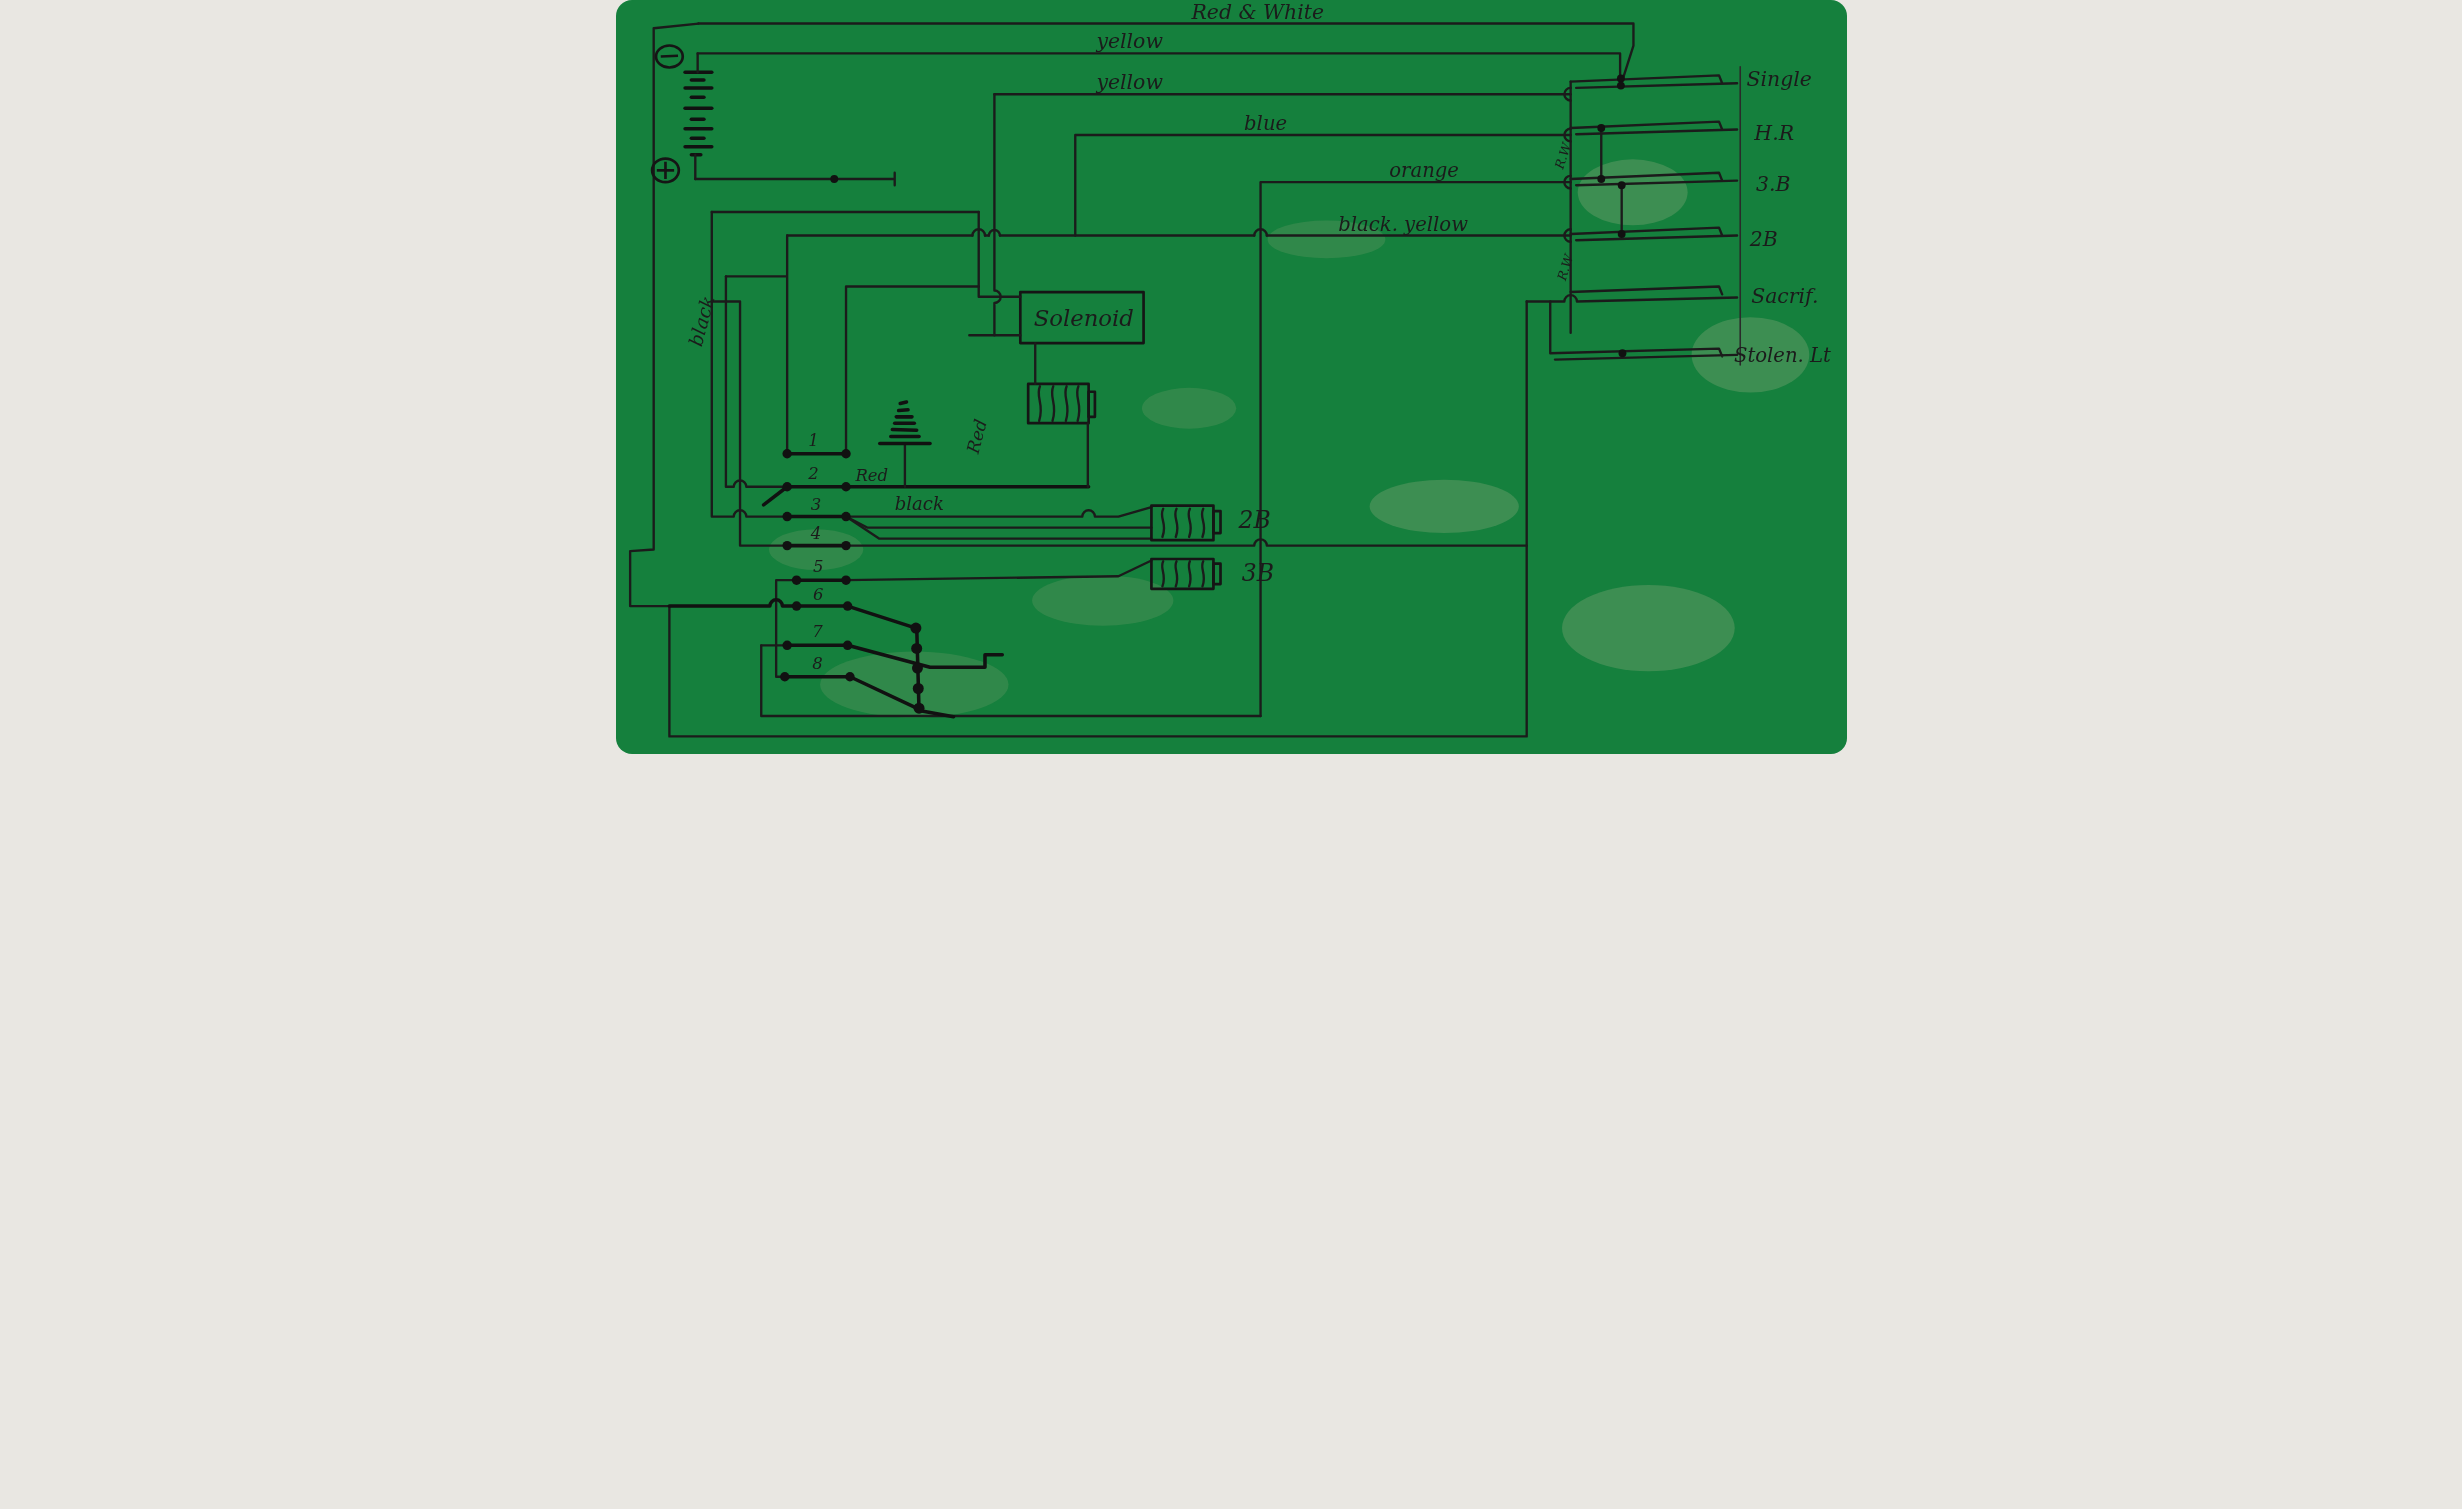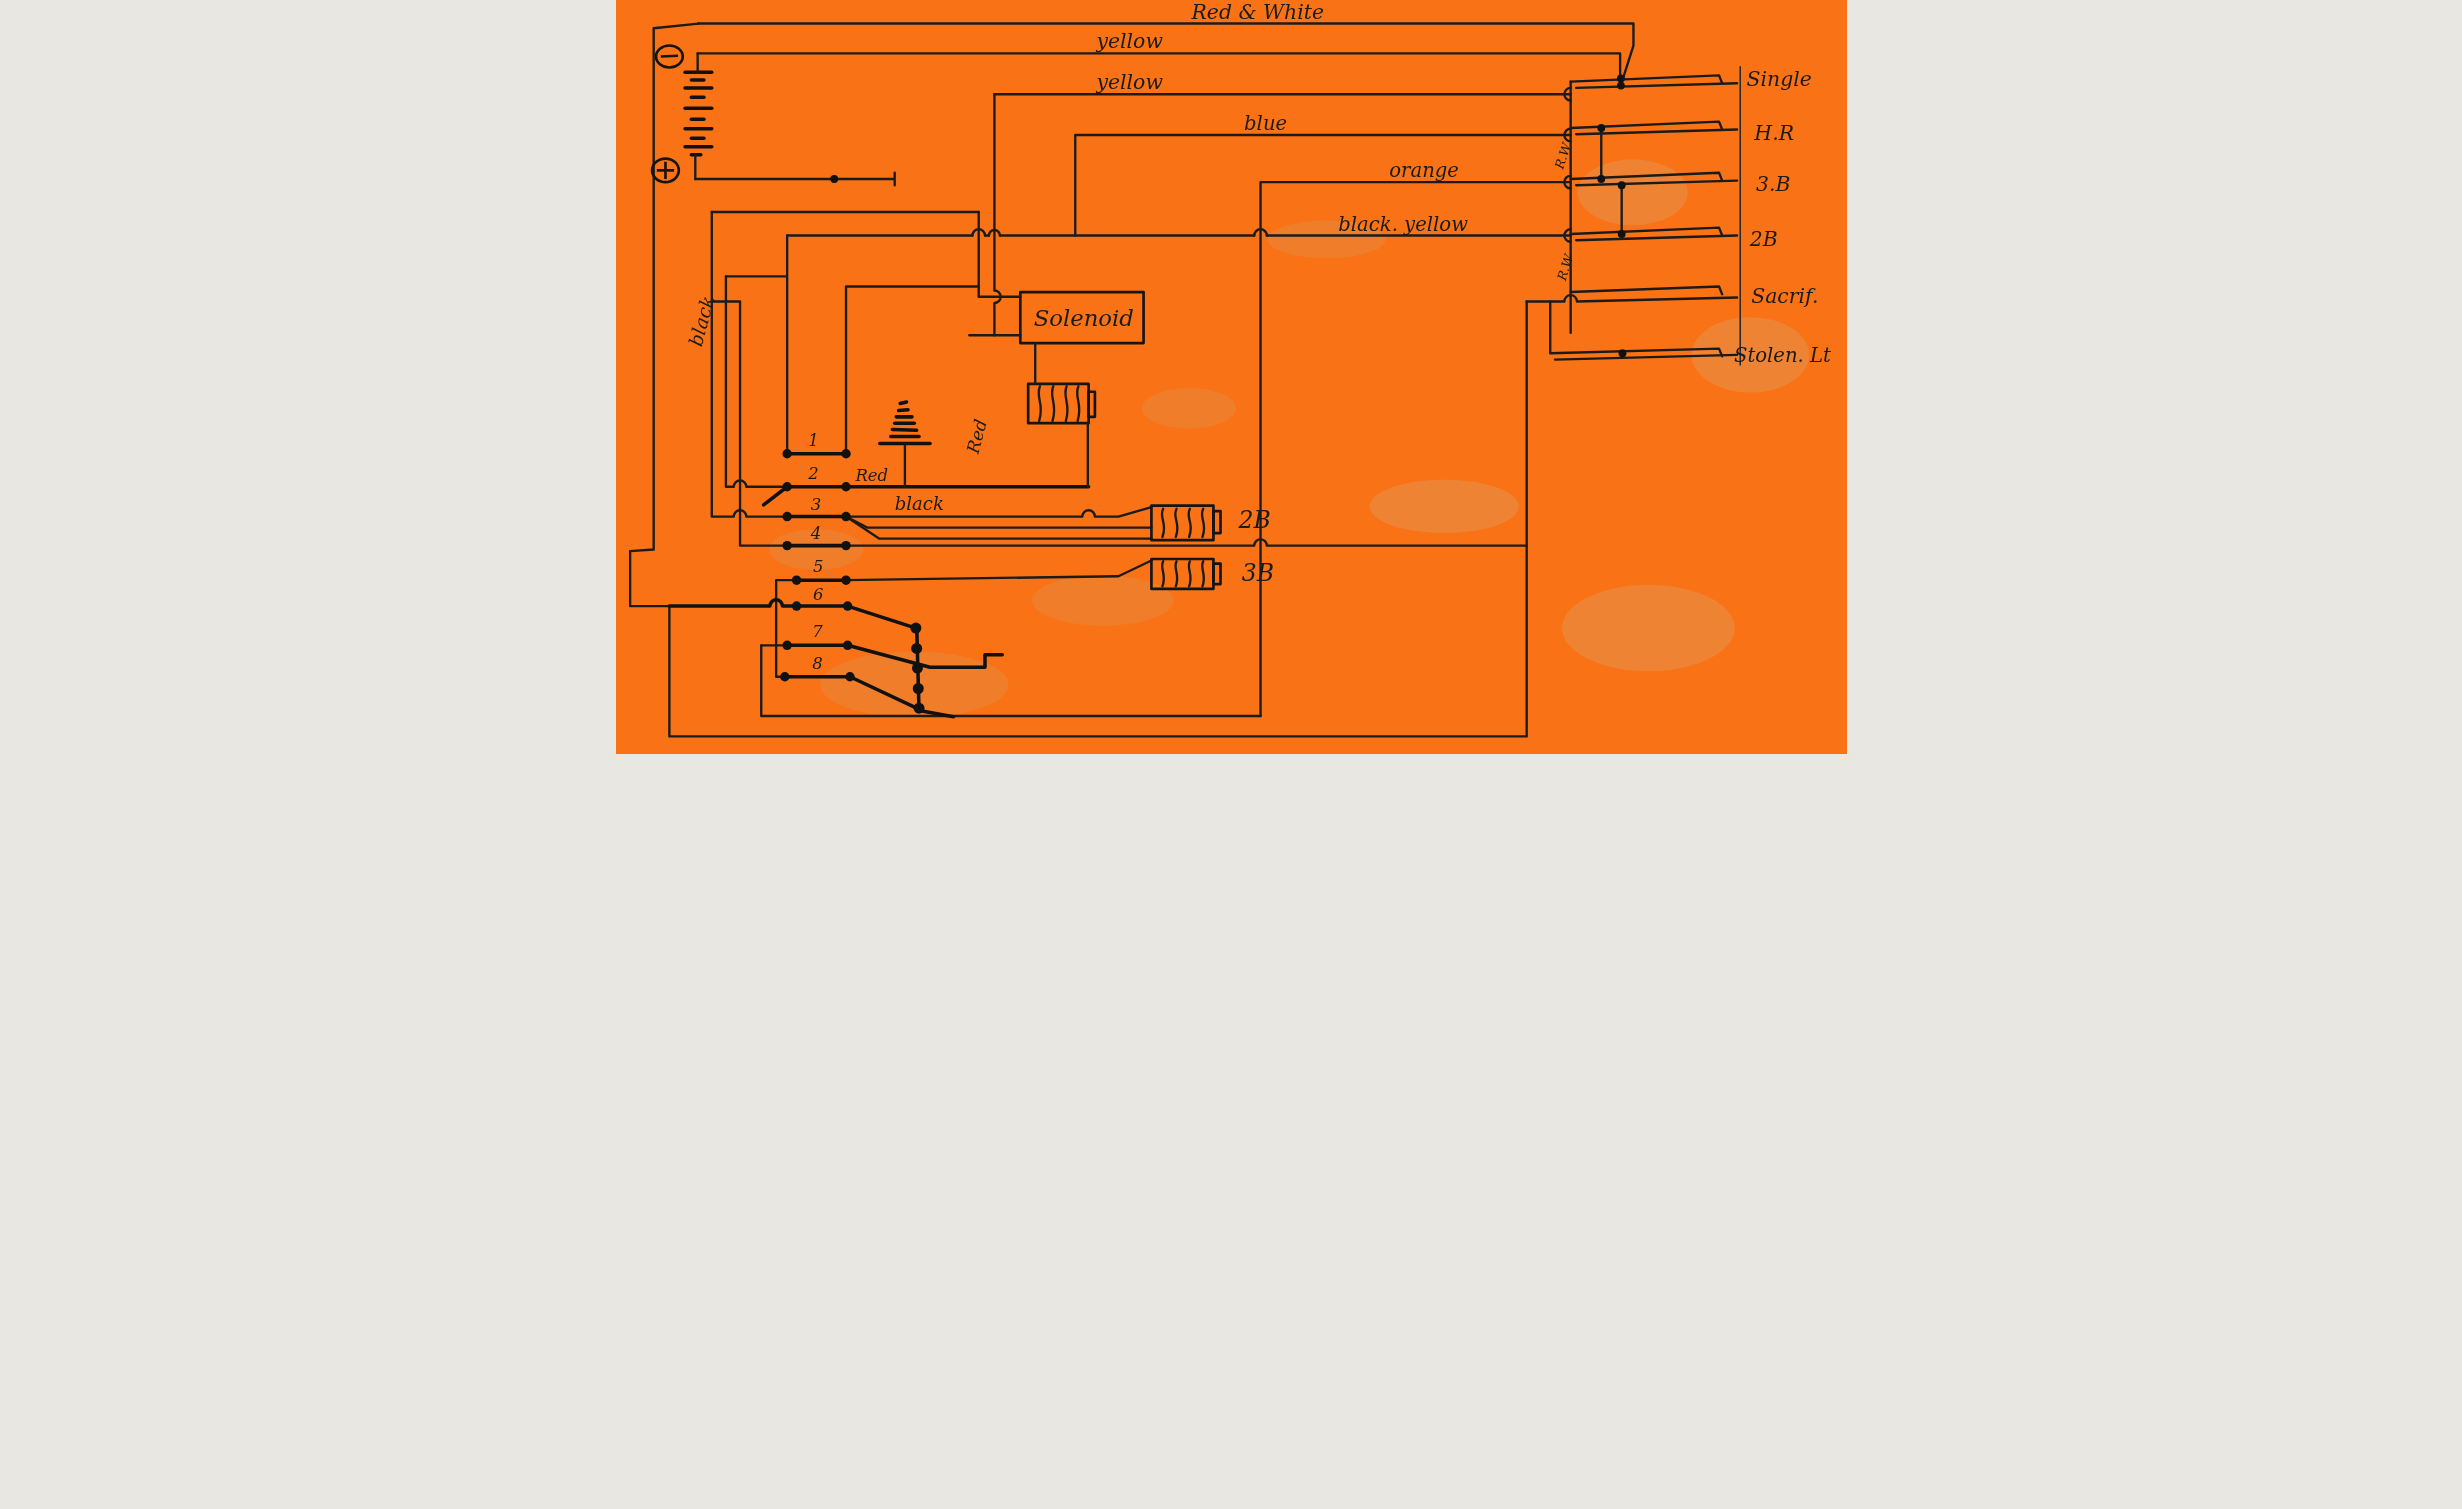--- a/index.html
+++ b/index.html
@@ -1,16 +1,16 @@
 <!DOCTYPE html>
 <html style="font-size:11.8px"><head>
 <meta charset="utf-8">
 <style>
   html,body{margin:0;padding:0;background:#e9e7e2;}
-  .page{width:100%;max-width:1231px;margin:0 auto;background:#f97316;}
+  .page{width:100%;max-width:1231px;margin:0 auto;background:#15803d;border-radius:16px;}
   svg{display:block;width:100%;height:auto;}
   .wire{stroke:#1b1b1b;stroke-width:3;fill:none;stroke-linecap:round;stroke-linejoin:round;}
   .wire-thick{stroke:#111;stroke-width:4.5;fill:none;stroke-linecap:round;stroke-linejoin:round;}
   .wire-thin{stroke:#2a2a2a;stroke-width:2;fill:none;stroke-linecap:round;}
   .comp{stroke:#151515;stroke-width:3.4;fill:none;stroke-linejoin:round;}
   .dot{fill:#111;}
   .hand{font-family:"DejaVu Serif","Liberation Serif",serif;font-style:italic;fill:#1b1b1b;}
   .stain{fill:#cfc0a0;opacity:.22;}
   .stain2{fill:#c3b48f;opacity:.16;}
 </style>

